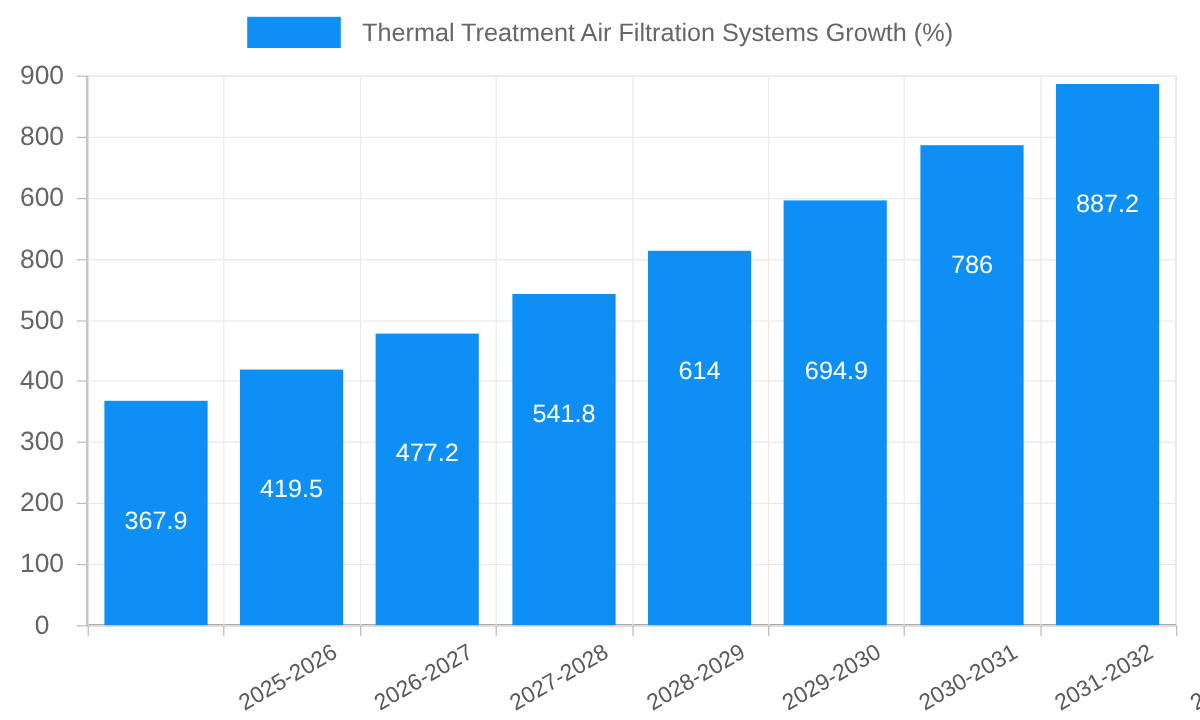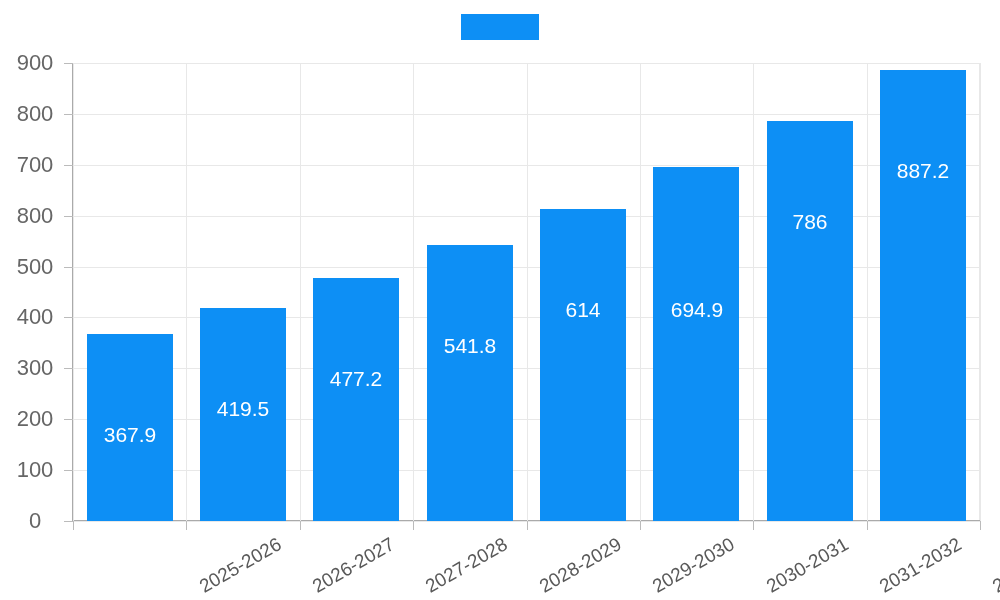--- a/index.html
+++ b/index.html
@@ -142,20 +142,21 @@
     text-align: right;
   }
 </style>
 </head>
 <body>
 
 <div id="chart-root">
 
   <div class="legend">
     <span class="legend-swatch"></span>
+    <span class="legend-label">Thermal Treatment Air Filtration Systems Growth (%)</span>
   </div>
 
   <div class="plot"></div>
   <div class="axis-spine-y"></div>
   <div class="axis-spine-x"></div>
 
   <div id="ygrid-layer">
       <div class="ygrid" style="top: 521px;"></div>
       <div class="ytick-mark" style="top: 521px;"></div>
       <div class="ytick-wrap" style="top: 521px;">
@@ -187,21 +188,21 @@
         <div class="ytick-label">500</div>
       </div>
       <div class="ygrid" style="top: 215.667px;"></div>
       <div class="ytick-mark" style="top: 215.667px;"></div>
       <div class="ytick-wrap" style="top: 215.667px;">
         <div class="ytick-label">800</div>
       </div>
       <div class="ygrid" style="top: 164.778px;"></div>
       <div class="ytick-mark" style="top: 164.778px;"></div>
       <div class="ytick-wrap" style="top: 164.778px;">
-        <div class="ytick-label">700</div>
+        <div class="ytick-label">600</div>
       </div>
       <div class="ygrid" style="top: 113.889px;"></div>
       <div class="ytick-mark" style="top: 113.889px;"></div>
       <div class="ytick-wrap" style="top: 113.889px;">
         <div class="ytick-label">800</div>
       </div>
       <div class="ygrid" style="top: 63px;"></div>
       <div class="ytick-mark" style="top: 63px;"></div>
       <div class="ytick-wrap" style="top: 63px;">
         <div class="ytick-label">900</div>

